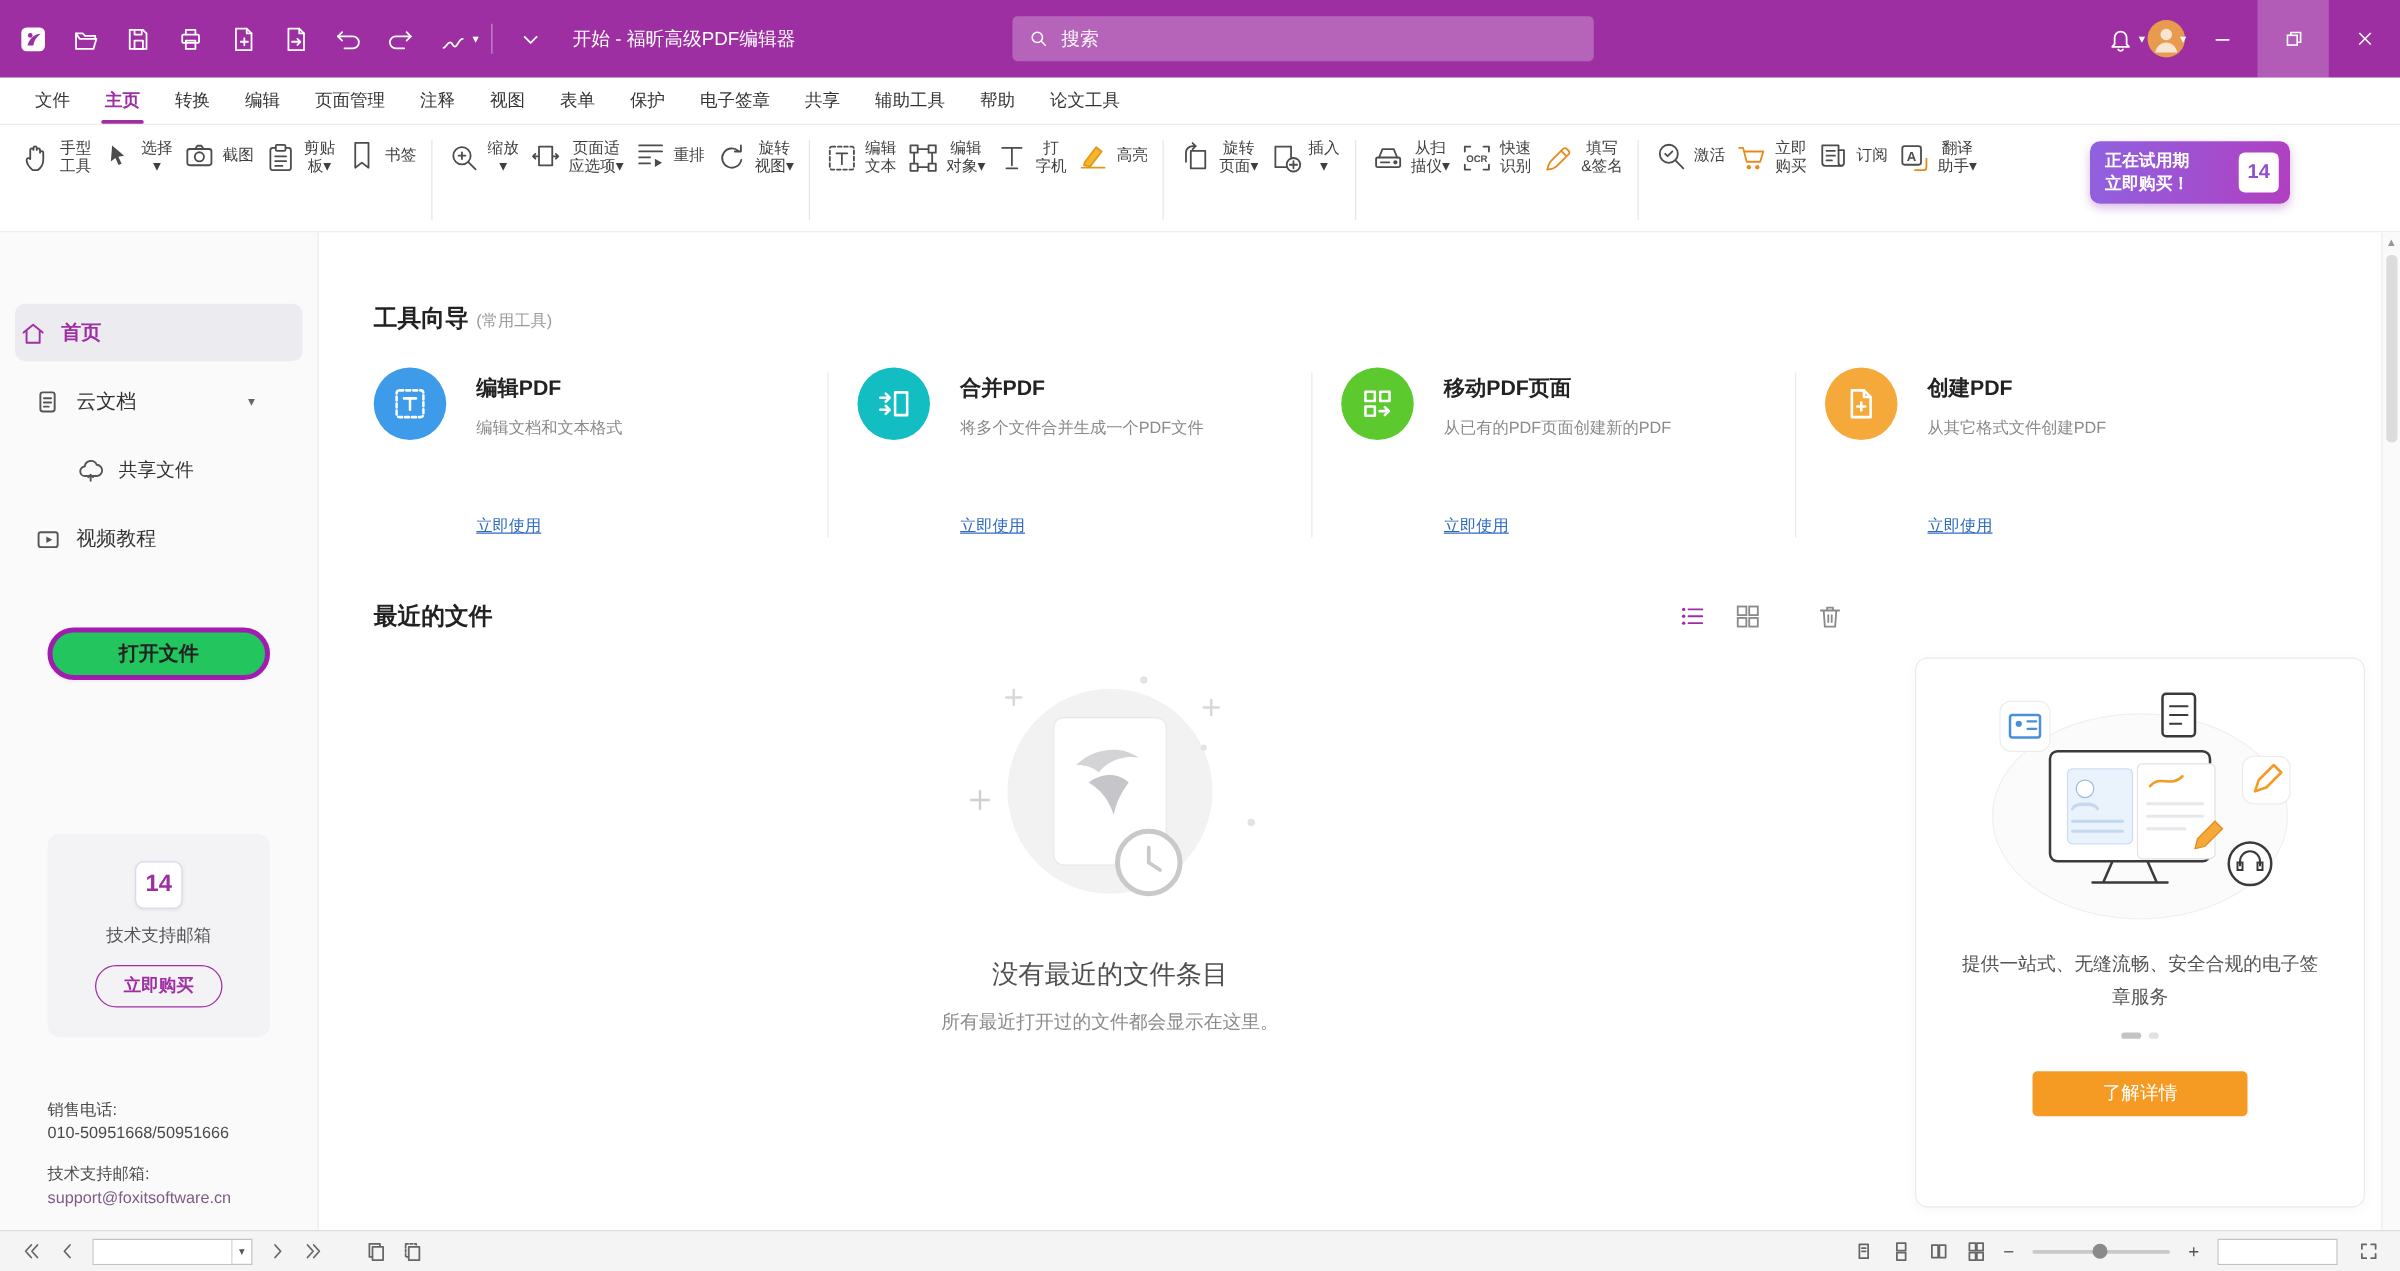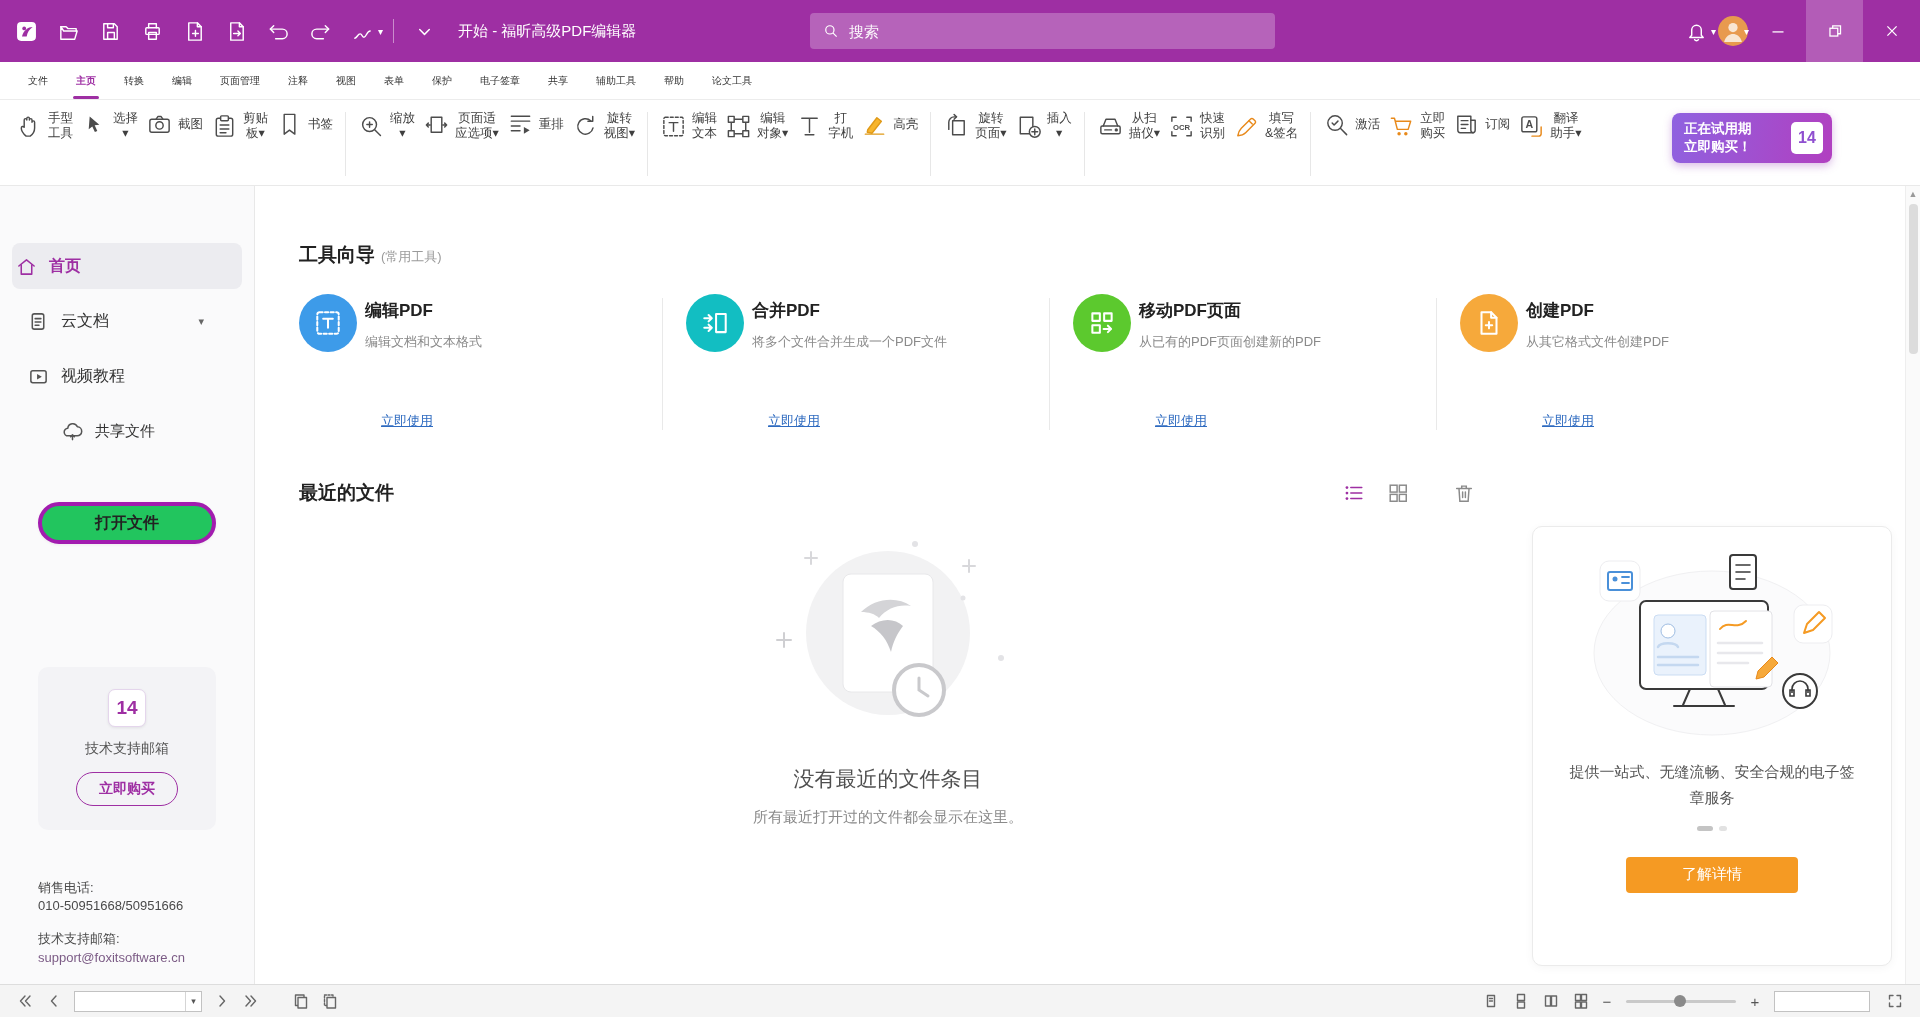--- a/index.html
+++ b/index.html
@@ -20,21 +20,21 @@
   .tb-search input{background:transparent;border:none;outline:none;color:#fff;font-size:15px;width:100%}
   .tb-search input::placeholder{color:rgba(255,255,255,.95)}
   .tb-right{display:flex;align-items:center;margin-left:auto;height:100%}
   .avatar{width:30px;height:30px;border-radius:50%;overflow:hidden;background:#E89A4E;margin:0 2px}
   .win-btn{width:57px;height:100%;display:flex;align-items:center;justify-content:center}
   .win-btn svg{width:22px;height:22px;stroke:#fff;fill:none;stroke-width:1.4}
   .win-btn.restore{background:rgba(255,255,255,.22)}
 
   
   .menubar{height:38px;display:flex;align-items:stretch;padding-left:14px;border-bottom:1px solid #ececec;background:#fff}
-  .menu-item{font-size:10px;color:#333;padding:0 14px;display:flex;align-items:center;position:relative;white-space:nowrap}
+  .menu-item{font-size:14px;color:#333;padding:0 14px;display:flex;align-items:center;position:relative;white-space:nowrap}
   .menu-item.active{color:#9E2FA3;font-weight:bold}
   .menu-item.active::after{content:"";position:absolute;left:11px;right:11px;bottom:0;height:3px;background:#9E2FA3;border-radius:2px}
 
   
   .ribbon{height:86px;display:flex;align-items:flex-start;padding:8px 10px 0 12px;border-bottom:1px solid #e9e9e9;background:#fff;position:relative;flex:0 0 auto}
   .rb-item{min-width:52px;padding:3px 4px;display:flex;flex-direction:row;align-items:center;gap:5px;border-radius:4px}
   .rb-item svg{width:27px;height:27px;stroke:#4c4c4c;fill:none;stroke-width:1.5;stroke-linecap:round;stroke-linejoin:round;flex:0 0 auto}
   .rb-label{font-size:12.5px;line-height:15px;color:#3f3f3f;text-align:center;white-space:pre-line}
   .rb-sep{width:1px;align-self:stretch;background:#e7e7e7;margin:4px 8px;height:64px}
   .trial-badge{position:absolute;right:88px;top:13px;width:160px;height:50px;background:linear-gradient(100deg,#8F62E0,#B13FC0);border-radius:8px;display:flex;align-items:center;padding:0 9px 0 12px;gap:8px;color:#fff;box-shadow:0 3px 8px rgba(150,60,180,.35)}
@@ -61,21 +61,21 @@
   .sb-contact .grp{margin-top:14px}
   .sb-contact .email{color:#7C5C86}
 
   
   .main{flex:1;position:relative;background:#fff;padding:56px 0 0 44px;min-width:0}
   .tools-head{display:flex;align-items:baseline;gap:6px}
   .tools-title{font-size:19px;font-weight:bold;color:#222}
   .tools-sub{font-size:13px;color:#9a9a9a}
   .tool-cards{display:flex;margin-top:26px;min-height:140px;align-items:stretch}
   .tool-card{flex:0 0 341px}
-  .tc-top{display:flex;gap:8px}
+  .tc-top{display:flex;gap:24px}
   .tc-icon{width:58px;height:58px;border-radius:50%;display:flex;align-items:center;justify-content:center;flex:0 0 auto}
   .tc-icon svg{width:30px;height:30px;stroke:#fff;fill:none;stroke-width:1.9;stroke-linecap:round;stroke-linejoin:round}
   .tc-title{font-size:17px;font-weight:bold;color:#222;margin-top:5px}
   .tc-desc{font-size:13px;color:#8a8a8a;margin-top:11px}
   .tc-link{display:inline-block;margin:60px 0 0 82px;font-size:13px;color:#2F6BC0;text-decoration:underline;cursor:pointer}
   .tc-sep{width:1px;background:#e9e9e9;margin:4px 23px 4px 22px}
   .recent-head{margin-top:46px;display:flex;align-items:center;width:1178px}
   .recent-title{font-size:19px;font-weight:bold;color:#222}
   .recent-actions{margin-left:auto;display:flex;align-items:center;gap:18px}
   .ra-btn{width:26px;height:26px;display:flex;align-items:center;justify-content:center}
@@ -455,33 +455,33 @@
         <span>首页</span>
       </div>
       <div class="sb-item">
         <svg viewBox="0 0 22 22">
             <rect x="4.5" y="3" width="12" height="16" rx="2"></rect>
             <path d="M7.5 8h6M7.5 11.5h6M7.5 15h4"></path>
           </svg>
         <span>云文档</span>
         <span class="sb-caret">▾</span>
       </div>
+      <div class="sb-item child">
+        <svg viewBox="0 0 22 22">
+            <path d="M6.5 15.5a4 4 0 01-.4-8 5.2 5.2 0 0110-1.4 3.6 3.6 0 01-.3 9.4z"></path>
+            <path d="M11 19.5v-5m0 0l-2 2m2-2l2 2"></path>
+          </svg>
+        <span>共享文件</span>
+      </div>
       <div class="sb-item">
         <svg viewBox="0 0 22 22">
             <rect x="3" y="5" width="16" height="12.5" rx="2"></rect>
             <path d="M9.5 8.5l5 2.8-5 2.8z" fill="#555" stroke="none"></path>
           </svg>
         <span>视频教程</span>
-      </div>
-      <div class="sb-item child">
-        <svg viewBox="0 0 22 22">
-            <path d="M6.5 15.5a4 4 0 01-.4-8 5.2 5.2 0 0110-1.4 3.6 3.6 0 01-.3 9.4z"></path>
-            <path d="M11 19.5v-5m0 0l-2 2m2-2l2 2"></path>
-          </svg>
-        <span>共享文件</span>
       </div>
 
       <button class="open-file-btn">打开文件</button>
 
       <div class="trial-card">
         <div class="days">14</div>
         <div class="lbl">技术支持邮箱</div>
         <button class="buy">立即购买</button>
       </div>
 

